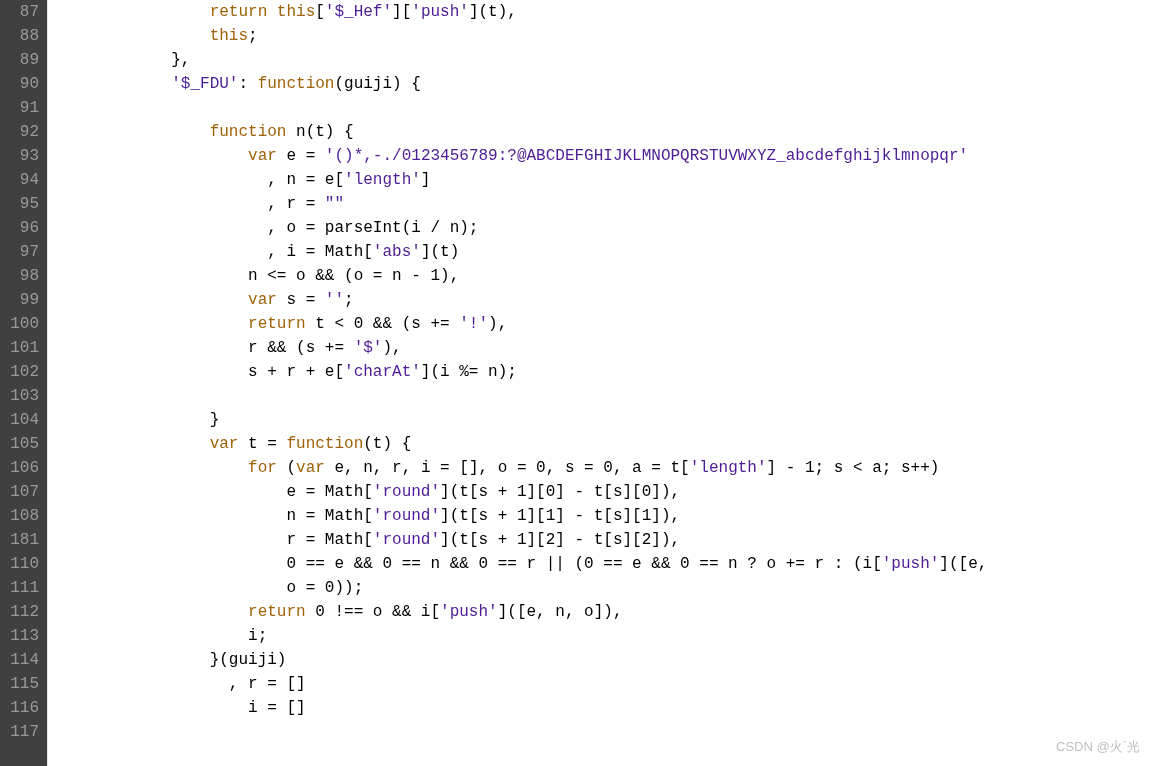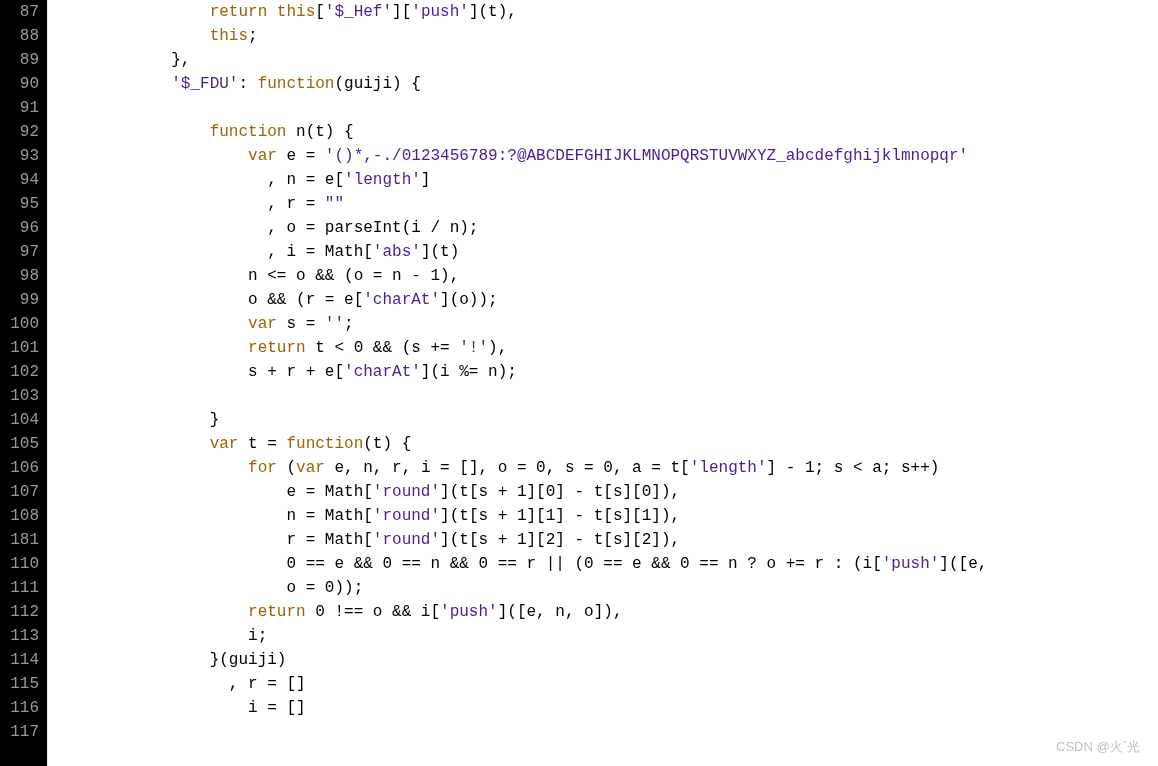--- a/index.html
+++ b/index.html
@@ -10,21 +10,21 @@
       overflow: hidden;
       width: 1158px;
       height: 766px;
       position: relative;
     }
     .editor {
       display: flex;
       height: 100%;
     }
     .gutter {
-      background: #000000;
+      background: #404040;
       color: #999999;
       text-align: right;
       padding-right: 8px;
       padding-left: 4px;
       user-select: none;
       border-right: 1px solid #e8e8e8;
       min-width: 48px;
     }
     .gutter-line {
       height: 24px;
@@ -95,23 +95,23 @@
       <div class="code-line"><span>            </span><span>},</span></div>
       <div class="code-line"><span>            </span><span class="str">'$_FDU'</span><span>: </span><span class="kw">function</span><span>(guiji) {</span></div>
       <div class="code-line"><span></span></div>
       <div class="code-line"><span>                </span><span class="kw">function</span><span> n(t) {</span></div>
       <div class="code-line"><span>                    </span><span class="kw">var</span><span> e = </span><span class="str">'()*,-./0123456789:?@ABCDEFGHIJKLMNOPQRSTUVWXYZ_abcdefghijklmnopqr'</span></div>
       <div class="code-line"><span>                      </span><span>, n = e[</span><span class="str">'length'</span><span>]</span></div>
       <div class="code-line"><span>                      </span><span>, r = </span><span class="str">""</span></div>
       <div class="code-line"><span>                      </span><span>, o = parseInt(i / n);</span></div>
       <div class="code-line"><span>                      </span><span>, i = Math[</span><span class="str">'abs'</span><span>](t)</span></div>
       <div class="code-line"><span>                    </span><span>n &lt;= o &amp;&amp; (o = n - 1),</span></div>
-      <div class="code-line"><span>                    </span><span>o &amp;&amp; (r = e[</span><span class="str">'charAt'</span><span>](o));</span></div>
       <div class="code-line"><span>                    </span><span class="kw">var</span><span> s = </span><span class="str">''</span><span>;</span></div>
       <div class="code-line"><span>                    </span><span class="kw">return</span><span> t &lt; 0 &amp;&amp; (s += </span><span class="str">'!'</span><span>),</span></div>
+      <div class="code-line"><span>                    </span><span>r &amp;&amp; (s += </span><span class="str">'$'</span><span>),</span></div>
       <div class="code-line"><span>                    </span><span>s + r + e[</span><span class="str">'charAt'</span><span>](i %= n);</span></div>
       <div class="code-line"><span></span></div>
       <div class="code-line"><span>                </span><span>}</span></div>
       <div class="code-line"><span>                </span><span class="kw">var</span><span> t = </span><span class="kw">function</span><span>(t) {</span></div>
       <div class="code-line"><span>                    </span><span class="kw">for</span><span> (</span><span class="kw">var</span><span> e, n, r, i = [], o = 0, s = 0, a = t[</span><span class="str">'length'</span><span>] - 1; s &lt; a; s++)</span></div>
       <div class="code-line"><span>                        </span><span>e = Math[</span><span class="str">'round'</span><span>](t[s + 1][0] - t[s][0]),</span></div>
       <div class="code-line"><span>                        </span><span>n = Math[</span><span class="str">'round'</span><span>](t[s + 1][1] - t[s][1]),</span></div>
       <div class="code-line"><span>                        </span><span>r = Math[</span><span class="str">'round'</span><span>](t[s + 1][2] - t[s][2]),</span></div>
       <div class="code-line"><span>                        </span><span>0 == e &amp;&amp; 0 == n &amp;&amp; 0 == r || (0 == e &amp;&amp; 0 == n ? o += r : (i[</span><span class="str">'push'</span><span>]([e,</span></div>
       <div class="code-line"><span>                        </span><span>o = 0));</span></div>

